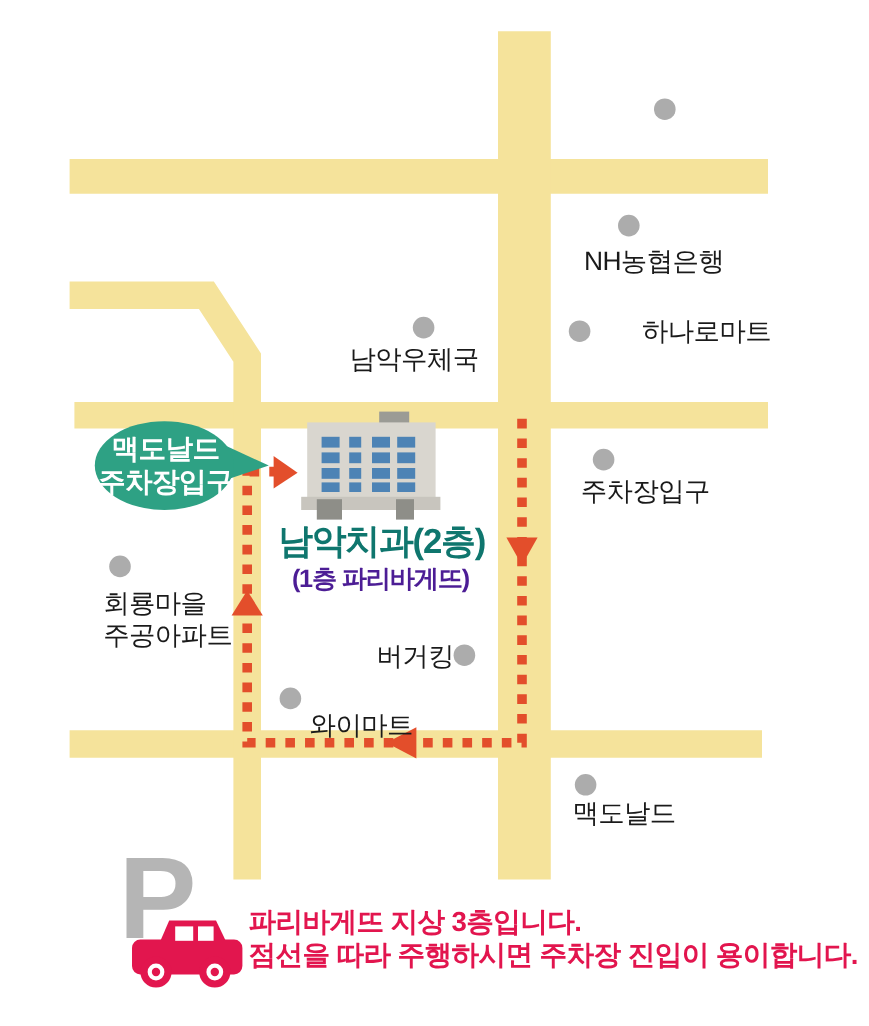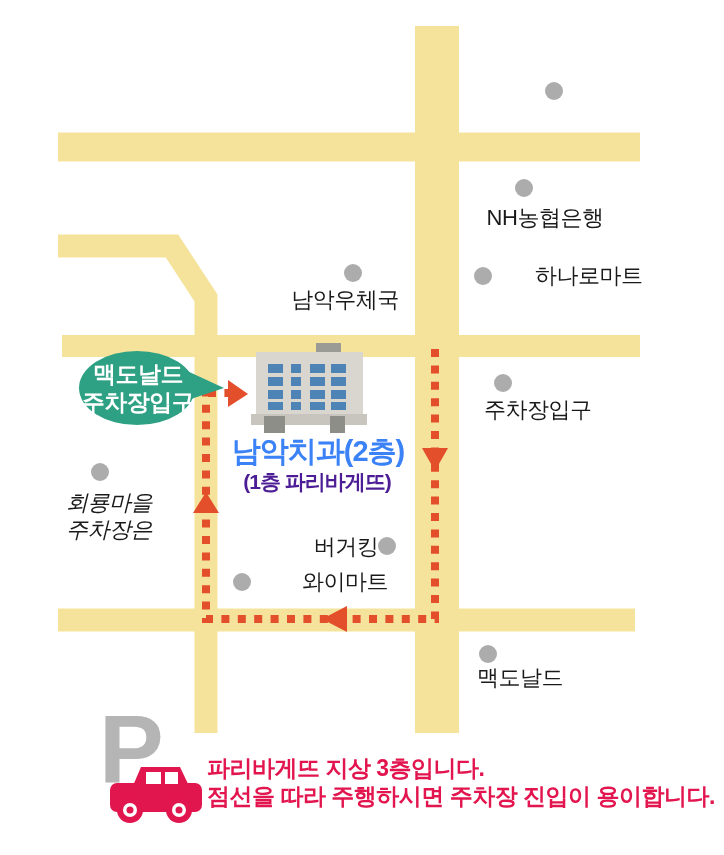--- a/index.html
+++ b/index.html
@@ -28,21 +28,21 @@
     font-size: 22px;
     color: #1A1A1A;
     letter-spacing: -0.5px;
     white-space: nowrap;
   }
   .lbl.center { transform: translate(-50%, -50%); }
   .lbl.vcenter { transform: translateY(-50%); }
   .clinic-title {
     font-size: 29px;
     font-weight: bold;
-    color: #3b82f6;
+    color: #0f766e;
     letter-spacing: -1px;
   }
   .clinic-subtitle {
     font-size: 21px;
     font-weight: bold;
     color: #4c1d95;
     letter-spacing: -1px;
   }
   .bubble-text {
     font-size: 23px;
@@ -140,26 +140,26 @@
       <circle cx="179" cy="810" r="13"></circle>
       <circle cx="179" cy="810" r="7" fill="#ffffff"></circle>
       <circle cx="179" cy="810" r="3.5"></circle>
     </g>
   </svg>
 
   <div class="lbl center" style="left:545px; top:218px;">NH농협은행</div>
   <div class="lbl vcenter" style="left:497px; top:276px;margin-left:38px;">하나로마트</div>
   <div class="lbl center" style="left:345px; top:300px;">남악우체국</div>
   <div class="lbl vcenter" style="left:484px; top:410px;">주차장입구</div>
-  <div class="lbl two-line" style="left:66px; top:489px;font-style:italic;">
+  <div class="lbl two-line" style="left:86px; top:489px;">
     <div>회룡마을</div>
-    <div>주차장은</div>
+    <div>주공아파트</div>
   </div>
   <div class="lbl center" style="left:346px; top:547px;">버거킹</div>
-  <div class="lbl vcenter" style="left:258px; top:582px;margin-left:44px;">와이마트</div>
+  <div class="lbl vcenter" style="left:258px; top:605px;">와이마트</div>
   <div class="lbl vcenter" style="left:477px; top:678px;">맥도날드</div>
 
   <div class="lbl center clinic-title" style="left:318px; top:452px;">남악치과(2층)</div>
   <div class="lbl center clinic-subtitle" style="left:317px; top:482px;">(1층 파리바게뜨)</div>
 
   <div class="lbl center bubble-text" style="left:138px; top:374px;">맥도날드</div>
   <div class="lbl center bubble-text" style="left:138px; top:402px;">주차장입구</div>
 
   <div class="lbl vcenter note-line" style="left:207px; top:768px;">파리바게뜨 지상 3층입니다.</div>
   <div class="lbl vcenter note-line" style="left:207px; top:796px;text-align:right;">점선을 따라 주행하시면 주차장 진입이 용이합니다.</div>

